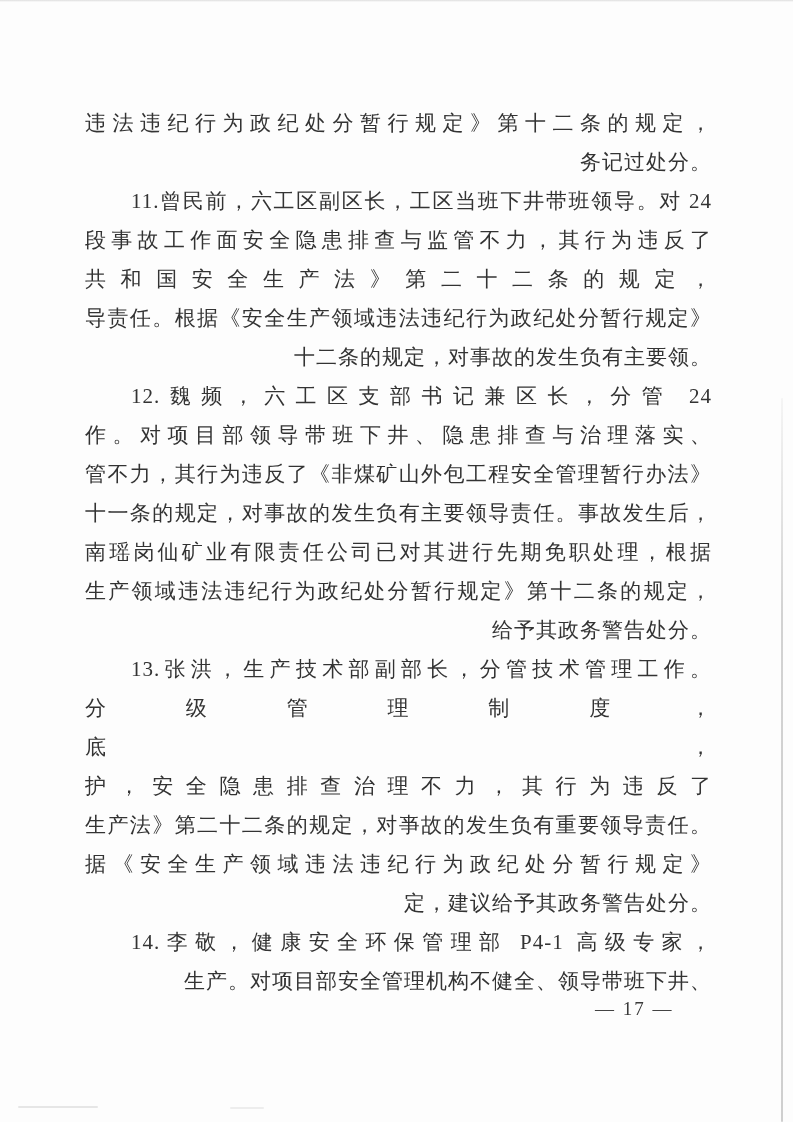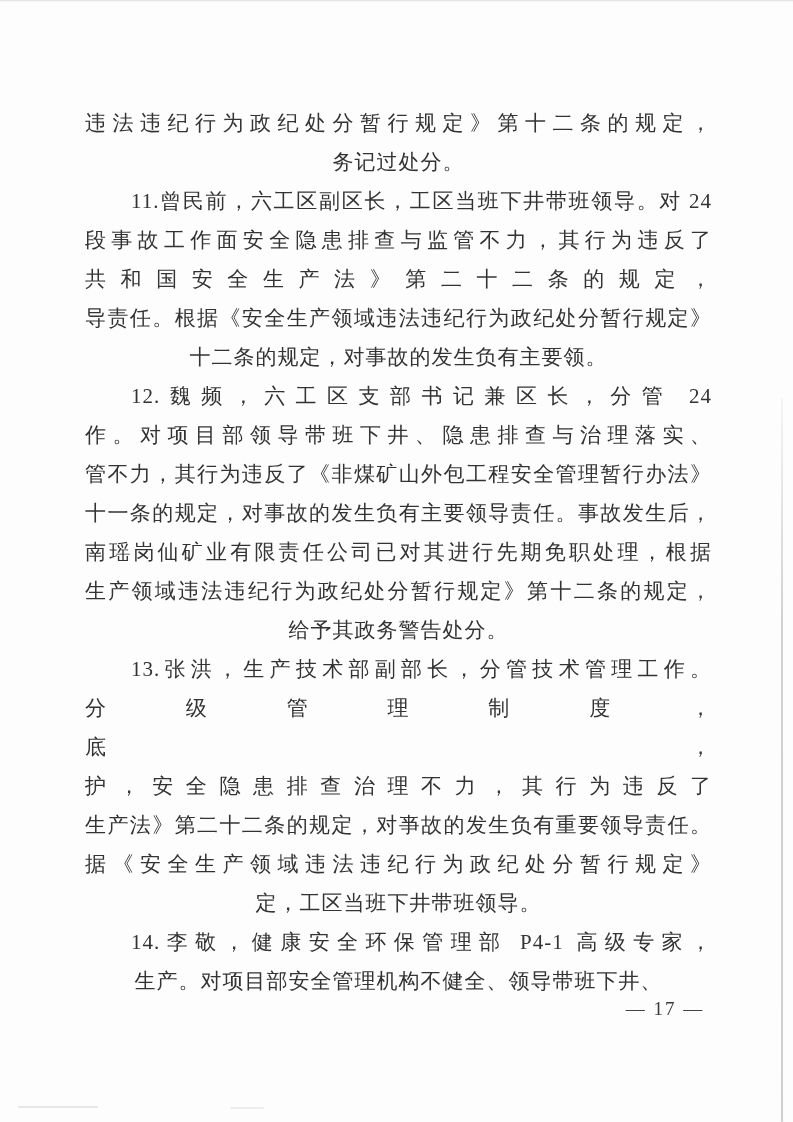--- a/index.html
+++ b/index.html
@@ -57,41 +57,41 @@
     color: var(--ink);
   }
   .para { margin: 0; }
   .line {
     display: block;
     height: 39px;
     line-height: 39px;
     font-size: 21px;
     letter-spacing: 1px;
     color: var(--ink);
-    text-align: center;
+    text-align: right;
     word-break: keep-all;
     overflow: hidden;
   }
   .line.just {
     text-align: justify;
     text-align-last: justify;
     text-justify: inter-character;
   }
   .line.indent { text-indent: 46px; }
   .page-number {
     position: absolute;
     left: 595px;
     top: 994px;
     width: 140px;
     height: 30px;
     line-height: 30px;
     font-size: 19px;
     letter-spacing: 2px;
     color: #3a3a3a;
-    text-align: center;
+    text-align: left;
     font-family: "Liberation Serif", "DejaVu Serif", serif;
   }
 </style>
 </head>
 <body>
 
 <div class="page">
   <div class="edge-top"></div>
   <div class="edge-right"></div>
   <div class="smudge-a"></div>
@@ -118,21 +118,21 @@
         <div class="line just">生产领域违法违纪行为政纪处分暂行规定》第十二条的规定，建议</div>
         <div class="line">给予其政务警告处分。</div>
       </div>
       <div class="para">
         <div class="line just indent">13.张洪，生产技术部副部长，分管技术管理工作。未落实顶板</div>
         <div class="line just">分级管理制度，未按要求向工区和河南富昌项目部进行安全技术交</div>
         <div class="line just">底，未督促项目部针对顶板破碎工作面编制安全技术措施并及时支</div>
         <div class="line just">护，安全隐患排查治理不力，其行为违反了《中华人民共和国安全</div>
         <div class="line just">生产法》第二十二条的规定，对亊故的发生负有重要领导责任。根</div>
         <div class="line just">据《安全生产领域违法违纪行为政纪处分暂行规定》第十二条的规</div>
-        <div class="line">定，工区当班下井带班领导。</div>
+        <div class="line">定，建议给予其政务警告处分。</div>
       </div>
       <div class="para">
         <div class="line just indent">14.李敬，健康安全环保管理部 P4-1 高级专家，分管井下安全</div>
         <div class="line">生产。对项目部安全管理机构不健全、领导带班下井、隐患排查与</div>
       </div>
     </div>
 
   <div class="page-number">— 17 —</div>
 </div>
 

